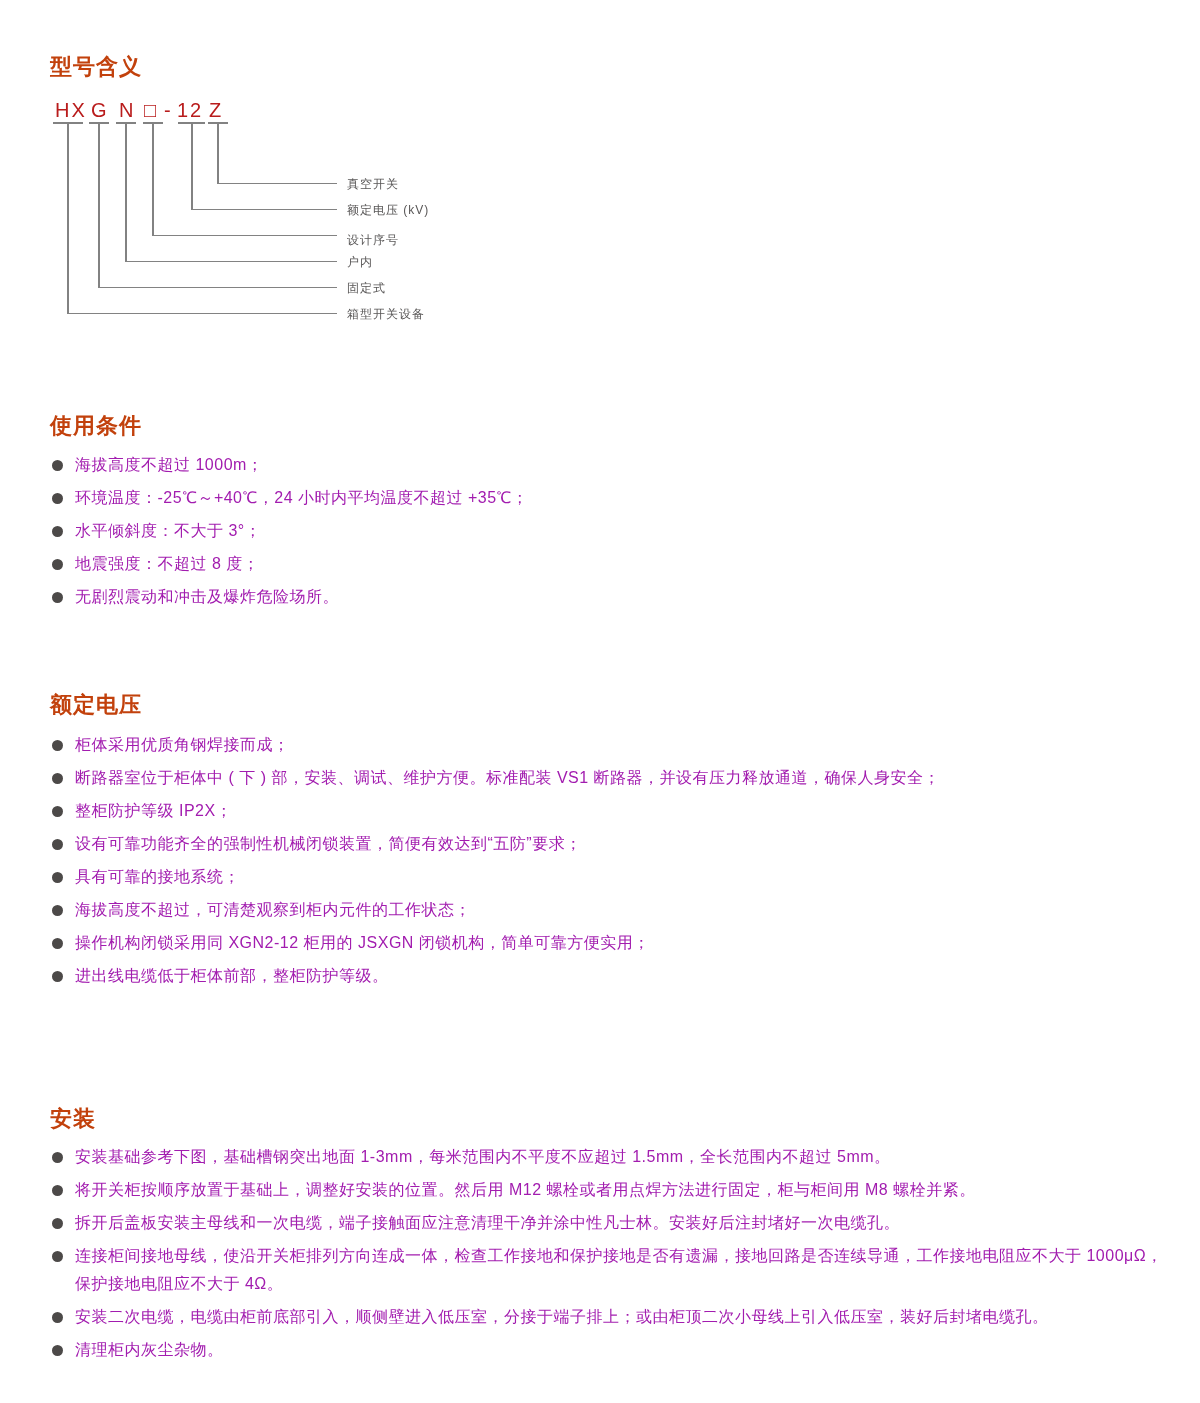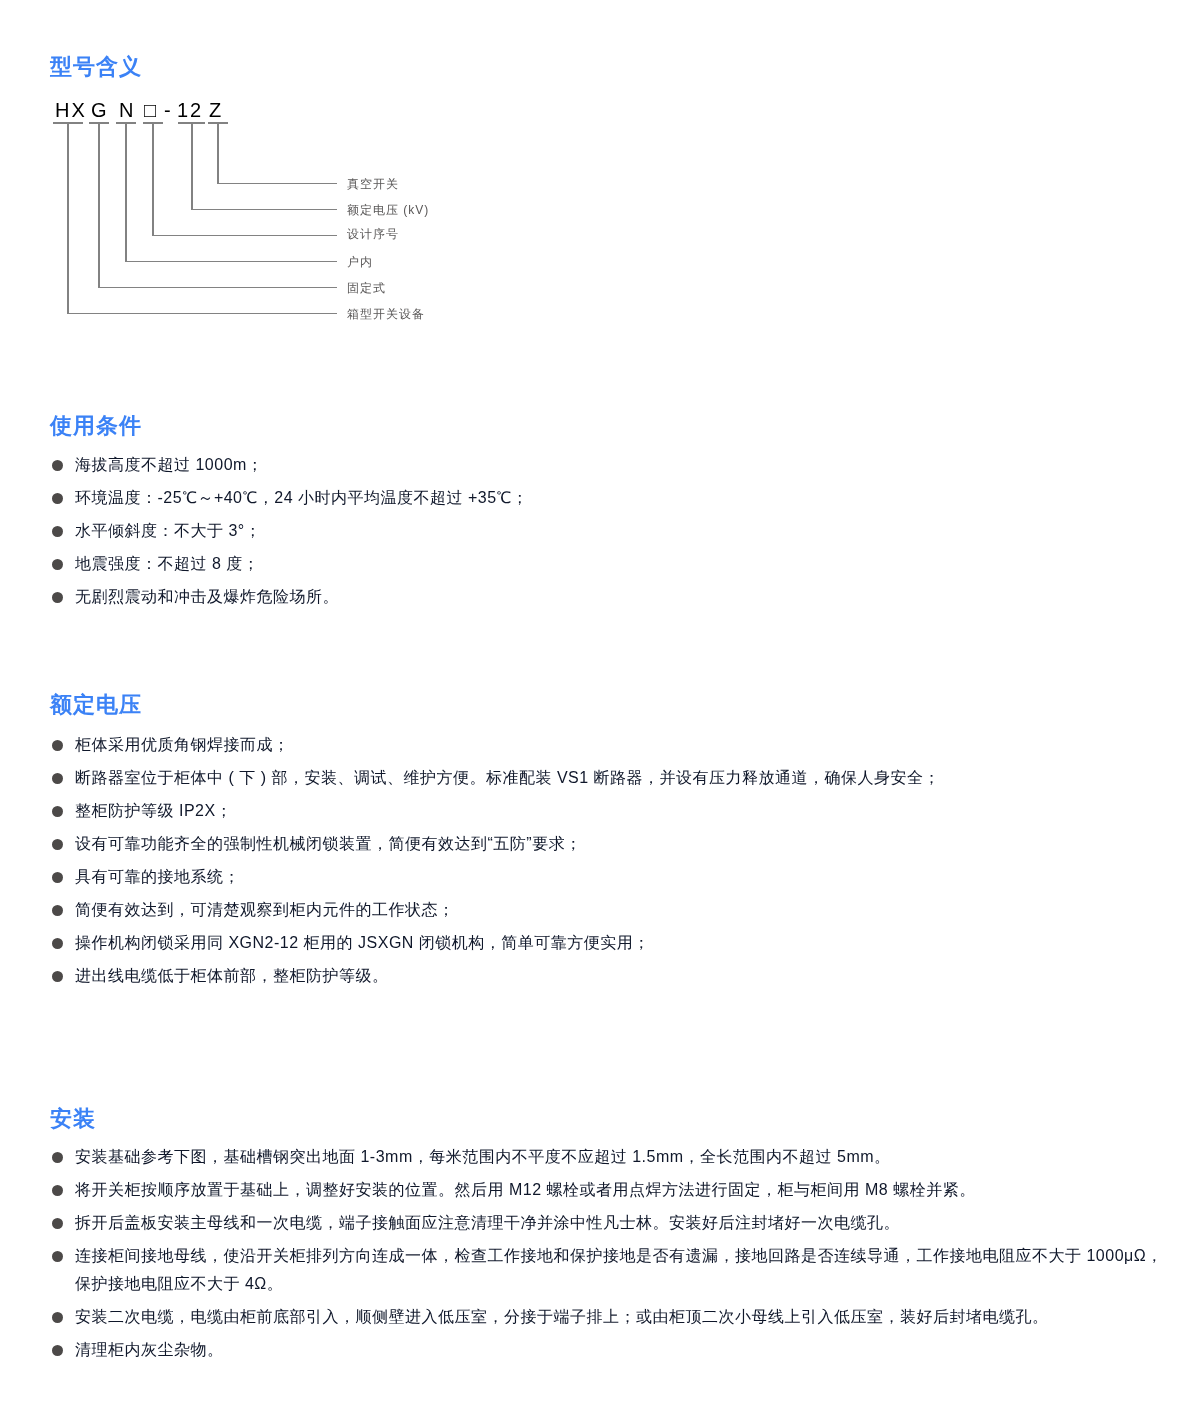--- a/index.html
+++ b/index.html
@@ -4,43 +4,43 @@
 <style>
   * { margin:0; padding:0; box-sizing:border-box; }
   html,body { background:#ffffff; }
   body {
     width:1200px; height:1403px; position:relative; overflow:hidden;
     font-family:"Liberation Sans", sans-serif;
     -webkit-font-smoothing:antialiased;
   }
   .sec-title {
     position:absolute; left:50px;
-    color:#3b82f6; font-size:22px; font-weight:bold; letter-spacing:1px;font-family:Liberation Serif, serif;
+    color:#c2410c; font-size:22px; font-weight:bold; letter-spacing:1px;font-family:Liberation Serif, serif;
   }
   
   .code-part {
-    position:absolute; top:99px; color:#000000; font-size:20px;
+    position:absolute; top:99px; color:#b91c1c; font-size:20px;
     letter-spacing:2px; white-space:nowrap;
   }
   .tbar { position:absolute; top:122px; height:2px; background:#828282; }
   .vline { position:absolute; width:1.5px; background:#828282; }
   .hline { position:absolute; height:1.5px; background:#828282; }
   .dlabel {
     position:absolute; left:347px; color:#595757; font-size:12px;
     line-height:20px; white-space:nowrap; letter-spacing:1px;
   }
   
   .blist {
     position:absolute; left:50px; width:1128px;
     list-style:none;
   }
   .blist li {
     display:flex; align-items:flex-start;
     margin-bottom:5px; line-height:28px;
-    color:#0f172a; font-size:16px; letter-spacing:0.5px;
+    color:#a21caf; font-size:16px; letter-spacing:0.5px;
   }
   .bullet {
     flex:0 0 auto; width:11px; height:11px; border-radius:50%;
     background:#4c4948; margin:8.5px 12px 0 2px;
   }
   .li-text { flex:1 1 auto; }
 </style>
 </head>
 <body>
 
@@ -74,21 +74,21 @@
 
     <div class="hline" style="left:217px; top:182.5px; width:120px;"></div>
     <div class="hline" style="left:191px; top:208.5px; width:146px;"></div>
     <div class="hline" style="left:152px; top:234.5px; width:185px;"></div>
     <div class="hline" style="left:125px; top:260.5px; width:212px;"></div>
     <div class="hline" style="left:98px;  top:286.5px; width:239px;"></div>
     <div class="hline" style="left:67px;  top:312.5px; width:270px;"></div>
 
     <span class="dlabel" style="top:174px;">真空开关</span>
     <span class="dlabel" style="top:200px;">额定电压 (kV)</span>
-    <span class="dlabel" style="top:224px;text-align:right;">设计序号</span>
+    <span class="dlabel" style="top:230px;text-align:right;">设计序号</span>
     <span class="dlabel" style="top:252px;">户内</span>
     <span class="dlabel" style="top:278px;">固定式</span>
     <span class="dlabel" style="top:304px;">箱型开关设备</span>
   </div>
 
   <h2 class="sec-title" style="top:411px;">使用条件</h2>
 
   <ul class="blist" style="top:451px;">
     <li>
         <span class="bullet"></span>
@@ -130,21 +130,21 @@
     <li>
         <span class="bullet"></span>
         <span class="li-text">设有可靠功能齐全的强制性机械闭锁装置，简便有效达到“五防”要求；</span>
       </li>
     <li>
         <span class="bullet"></span>
         <span class="li-text">具有可靠的接地系统；</span>
       </li>
     <li>
         <span class="bullet"></span>
-        <span class="li-text">简便有效达到，可清楚观察到柜内元件的工作状态；</span>
+        <span class="li-text">海拔高度不超过，可清楚观察到柜内元件的工作状态；</span>
       </li>
     <li>
         <span class="bullet"></span>
         <span class="li-text">操作机构闭锁采用同 XGN2-12 柜用的 JSXGN 闭锁机构，简单可靠方便实用；</span>
       </li>
     <li>
         <span class="bullet"></span>
         <span class="li-text">进出线电缆低于柜体前部，整柜防护等级。</span>
       </li>
   </ul>

